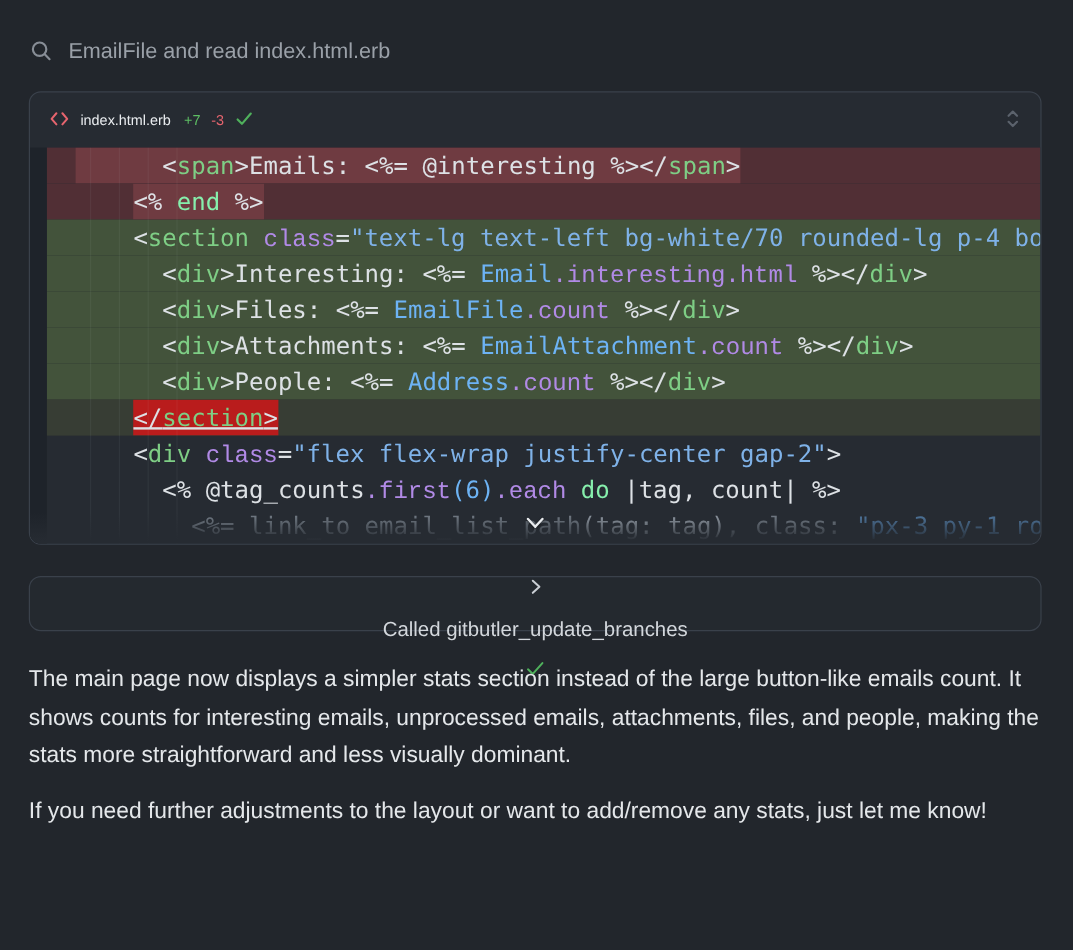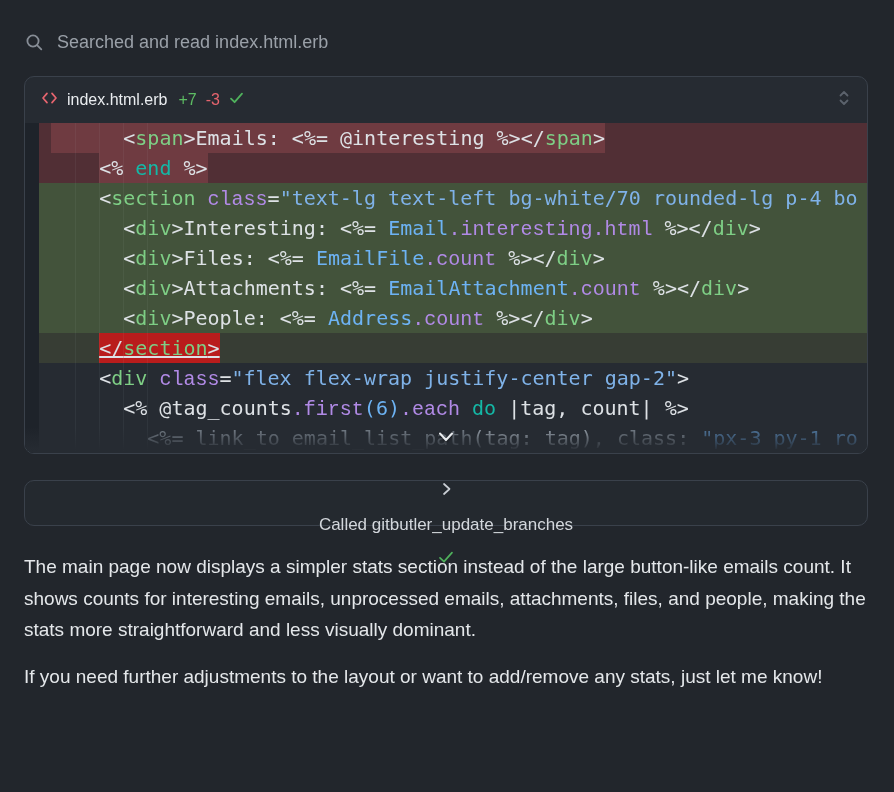--- a/index.html
+++ b/index.html
@@ -24,54 +24,54 @@
     border: 1px solid #3a414b;
     border-radius: 10px;
     background: #262b32;
     overflow: hidden;
     position: relative;
   }
   .panel-header {
     height: 46px;
     display: flex; align-items: center; gap: 9px;
     padding: 0 16px;
-    font-size: 16px;
+    font-size: 12px;
   }
   .filename { color: #e9ecef; margin-right: 2px; }
   .additions { color: #5dbd63; }
   .deletions { color: #e5646e; }
   .spacer { flex: 1; }
 
   .code-wrap { position: relative; background: #262b32; }
   .gutter {
     position: absolute; left: 0; top: 0; bottom: 0; width: 14px;
     background: #1e232a; z-index: 0;
   }
   .code-line {
     height: 30px; line-height: 30px;
-    margin-left: 14px; padding-left: 12px;
+    margin-left: 14px; padding-left: 24px;
     font-family: "DejaVu Sans Mono", monospace;
     font-size: 20px;
     white-space: pre;
     overflow: hidden;
     color: #dde1e5;
   }
   .bg-removed { background: #512f35; }
   .bg-added   { background: #43533b; }
   .bg-mod     { background: #373d34; }
   .chl { display: inline-block; height: 30px; }
   .chl-red   { background: #6f3b41; }
   .chl-green { background: #b91c1c; text-decoration: underline; }
 
   .tok-p    { color: #dde1e5; }
   .tok-tag  { color: #7ece85; }
   .tok-attr { color: #b18ae6; font-family: Liberation Mono, monospace; }
   .tok-const{ color: #6db3f4; }
   .tok-str  { color: #7fb2e8; }
-  .tok-kw   { color: #14b8a6; }
+  .tok-kw   { color: #86efac; }
   .tok-fp   { color: #79828c; }
   .tok-fpb  { color: #9aa3ad; }
   .tok-fstr { color: #527ca6; }
 
   .guide {
     position: absolute; top: 0; bottom: 0; width: 1px;
     background: rgba(225,235,245,0.055); z-index: 1;
   }
   .fade-bottom {
     position: absolute; left: 0; right: 0; bottom: 0; height: 26px;
@@ -105,21 +105,21 @@
 </head>
 <body>
 
 <div class="search-row">
   <span>
     <svg width="19" height="19" viewBox="0 0 19 19" fill="none" stroke="#878d96" stroke-width="1.8" stroke-linecap="round">
       <circle cx="8" cy="8" r="5.6"></circle>
         <line x1="12.3" y1="12.3" x2="16.3" y2="16.3"></line>
     </svg>
   </span>
-  <span>Searched and read index.html.erb</span>
+  <span>EmailFile and read index.html.erb</span>
 </div>
 
 <div class="panel">
   <div class="panel-header">
     <span>
       <svg width="17" height="14" viewBox="0 0 17 14" fill="none" stroke="#e5646e" stroke-width="1.7" stroke-linecap="round" stroke-linejoin="round">
         <path d="M6 2.4 L2 7 L6 11.6"></path>
           <path d="M11 2.4 L15 7 L11 11.6"></path>
       </svg>
     </span>

